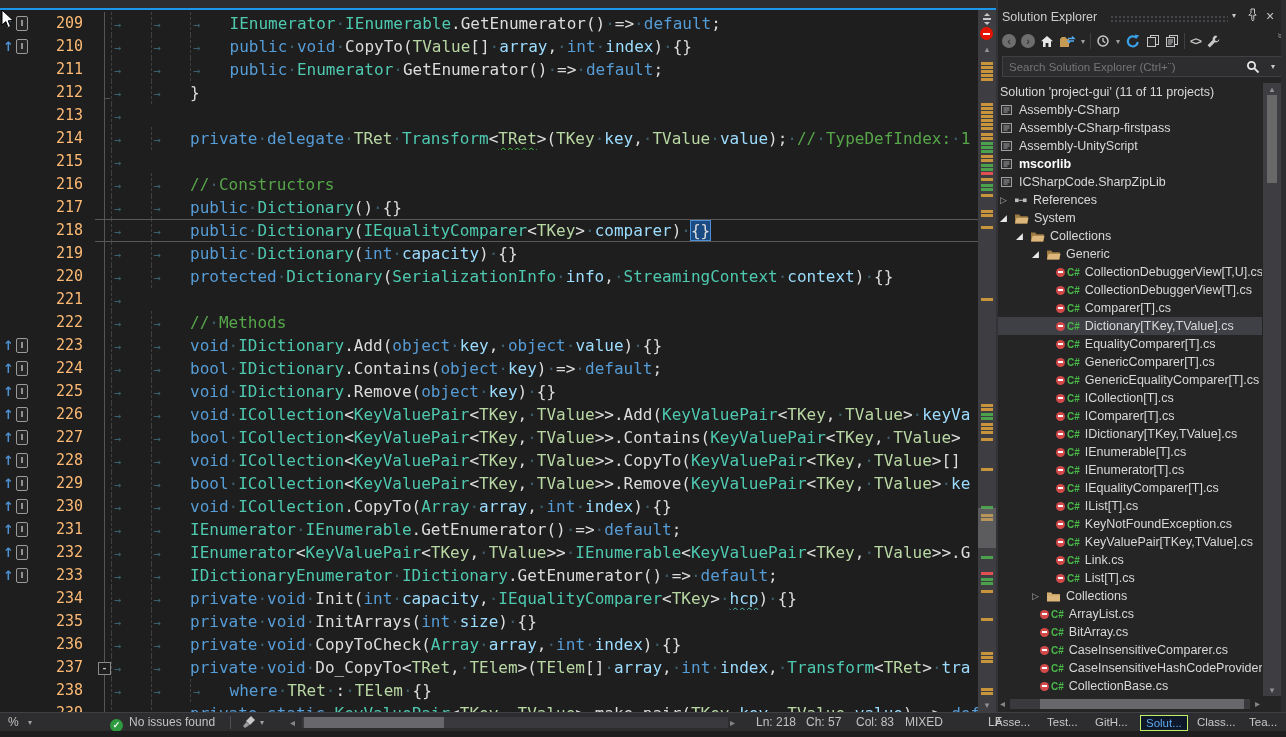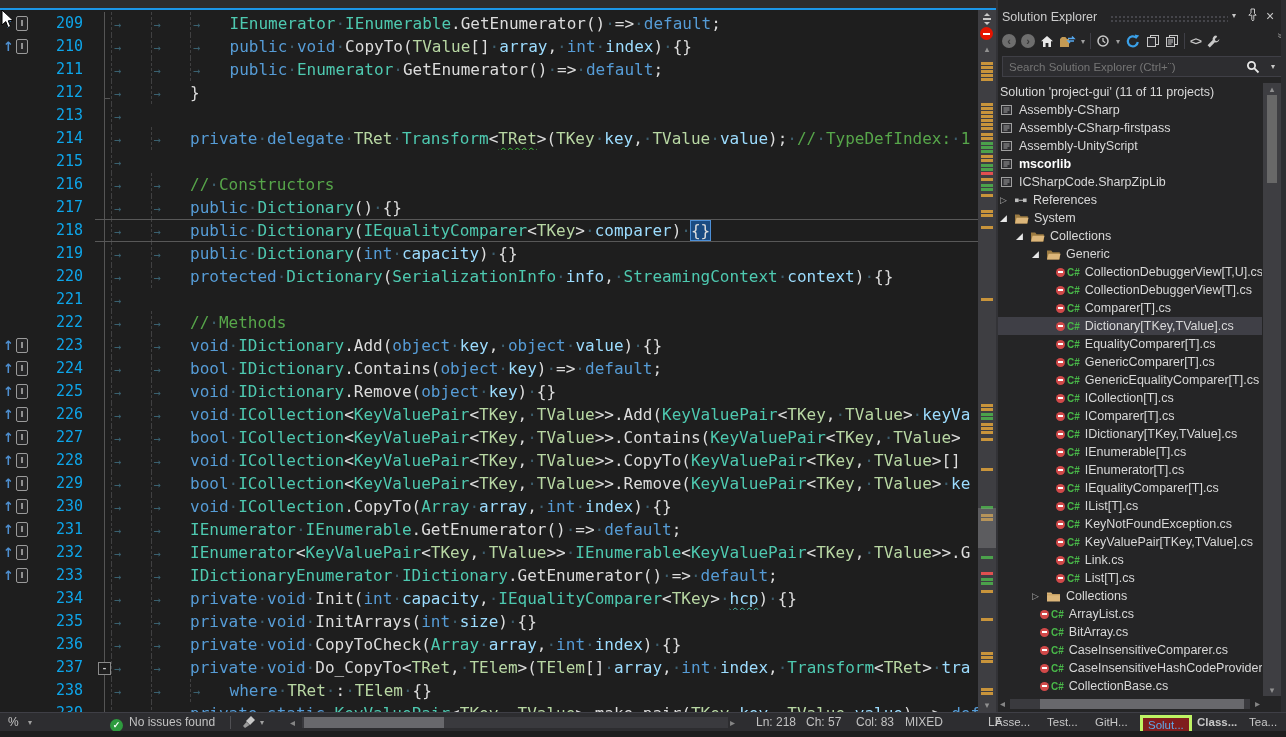--- a/index.html
+++ b/index.html
@@ -10,21 +10,21 @@
   #editor-pane{position:absolute;left:0;top:0;width:996px;height:712px;background:#1E1E1E;}
   .tabrem{position:absolute;top:0;left:0;right:0;height:8px;background:#2D2D30;}
   .blueline{position:absolute;top:8px;left:0;right:0;height:2px;background:#1C97EA;}
   #code-lines{position:absolute;top:12px;left:0;right:18px;bottom:0;overflow:hidden;
     font-family:"DejaVu Sans Mono",monospace;font-size:16px;line-height:23px;white-space:pre;}
   .cl{display:flex;height:23px;position:relative;}
   .gm{width:34px;flex:none;display:flex;align-items:center;padding-left:3px;}
   .ua{color:#4E8FD0;font:bold 13px "DejaVu Sans",sans-serif;}
   .ib{display:inline-block;width:10px;height:13px;border:1px solid #9B9B9B;border-radius:2px;
       color:#C4C4C4;font:bold 9px/12px "Liberation Sans",sans-serif;text-align:center;margin-left:2px;background:#252526;}
-  .ln{width:46px;flex:none;text-align:right;padding-right:7px;color:#0ea5e9;font-size:15px;}
+  .ln{width:46px;flex:none;text-align:right;padding-right:7px;color:#fdba74;font-size:15px;}
   .fm{width:14px;flex:none;border-right:1px solid #555;position:relative;}
   .fb{position:absolute;left:8px;top:6px;width:11px;height:11px;background:#1E1E1E;border:1px solid #8A8A8A;
       color:#C8C8C8;font:bold 9px/10px "DejaVu Sans Mono",monospace;text-align:center;z-index:2;}
   .fe::after{content:"";position:absolute;left:14px;bottom:5px;width:6px;height:1px;background:#555;}
   .cd{flex:1;padding-left:6px;overflow:hidden;}
   .cl.cur::after{content:"";position:absolute;left:95px;right:0;top:0;bottom:0;
       border-top:1px solid #585858;border-bottom:1px solid #585858;pointer-events:none;}
   .ind{display:inline-block;width:38.5px;height:23px;border-left:1px dashed #404041;vertical-align:top;}
   .ta{color:#39606F;font-size:12px;position:relative;left:2px;}
   .ws{color:#3C5E6E;}
@@ -49,21 +49,21 @@
     border-top:1px solid #3F3F46;font-size:12px;color:#C2C2C2;}
   #bbar .abs{position:absolute;top:0;height:19px;line-height:19px;}
   .caret{color:#A0A0A0;font-size:8px;}
   .chk{display:inline-block;width:13px;height:13px;border-radius:50%;background:#2E9B3E;color:#fff;
        font:bold 9px/13px "Liberation Sans",sans-serif;text-align:center;vertical-align:-2px;margin-right:6px;}
   .vdiv{position:absolute;top:3px;width:1px;height:13px;background:#505054;}
   .htrack{position:absolute;top:4px;height:11px;background:#3A3A3E;}
   .hthumb{position:absolute;top:4px;height:11px;background:#68686C;}
   .harr{color:#858585;font-size:10px;}
   .setab{position:absolute;top:2px;height:14px;line-height:14px;padding:0 5px;color:#C8C8C8;font-size:11.5px;}
-  .setab.active{border:3px solid #bef264;color:#5FA8E8;background:#7f1d1d;}
+  .setab.active{border:1px solid #bef264;color:#5FA8E8;background:#0f172a;}
   #bstrip{position:absolute;left:0;top:731px;width:1286px;height:6px;background:#1E1E1E;}
 
   
   #sepanel{position:absolute;left:998px;top:0;width:288px;height:712px;background:#252526;}
   .seam{position:absolute;left:996px;top:0;width:2px;height:712px;background:#333337;}
   #se-title{position:absolute;left:4px;top:10px;font-size:12.5px;color:#CCCCCC;}
   .dots{position:absolute;left:112px;right:58px;top:15px;height:9px;
     background:radial-gradient(#45454A 1px,transparent 1.2px);background-size:4px 4px;}
   .hbtn{position:absolute;top:8px;width:16px;height:16px;text-align:center;color:#C8C8C8;line-height:16px;}
   #se-toolbar{position:absolute;left:4px;top:28px;right:4px;height:26px;display:flex;align-items:center;gap:5px;}
@@ -553,17 +553,17 @@
     <span class="abs caret" style="left:260px">▾</span>
     <span class="abs harr" style="left:290px">◂</span>
     <div class="htrack" style="left:302px;width:426px"></div>
     <div class="hthumb" style="left:304px;width:140px"></div>
     <span class="abs harr" style="left:730px">▸</span>
     <span class="abs" style="left:756px">Ln: 218</span>
     <span class="abs" style="left:806px">Ch: 57</span>
     <span class="abs" style="left:856px">Col: 83</span>
     <span class="abs" style="left:905px">MIXED</span>
     <span class="abs" style="left:988px">LF</span>
-    <span id="se-tabs"><span class="setab" style="left: 990px;">Asse...</span><span class="setab" style="left: 1042px;">Test...</span><span class="setab" style="left: 1090px;">GitH...</span><span class="setab active" style="left: 1140px;">Solut...</span><span class="setab" style="left: 1192px; font-weight: bold;">Class...</span><span class="setab" style="left: 1244px;">Tea...</span></span>
+    <span id="se-tabs"><span class="setab" style="left: 990px;">Asse...</span><span class="setab" style="left: 1042px;">Test...</span><span class="setab" style="left: 1090px;">GitH...</span><span class="setab active" style="left: 1140px;">Solut...</span><span class="setab" style="left: 1192px;">Class...</span><span class="setab" style="left: 1244px;">Tea...</span></span>
   </div>
   <div id="bstrip"></div>
 
 </div>
 
 </body></html>

